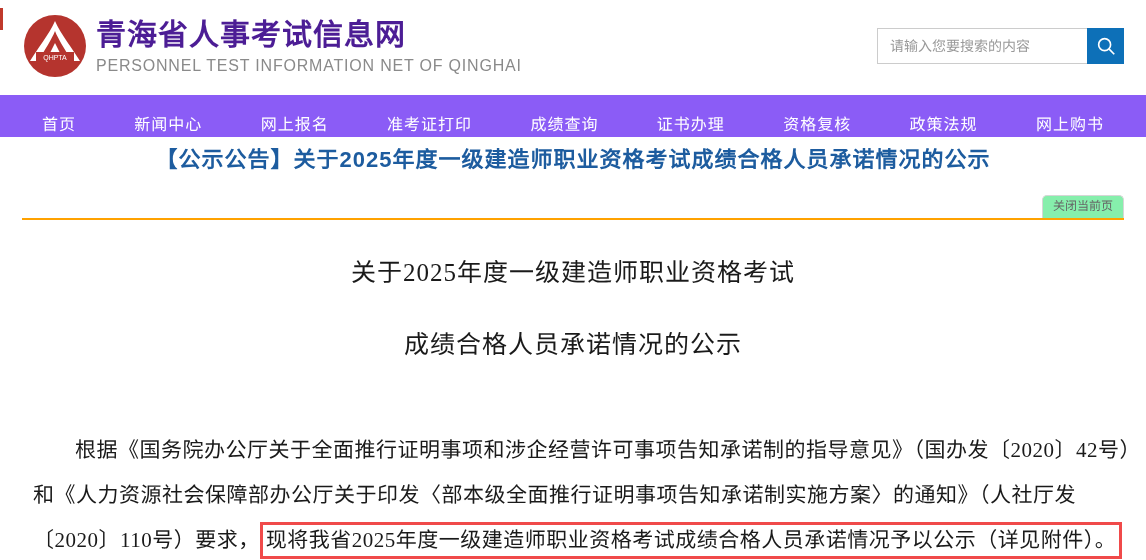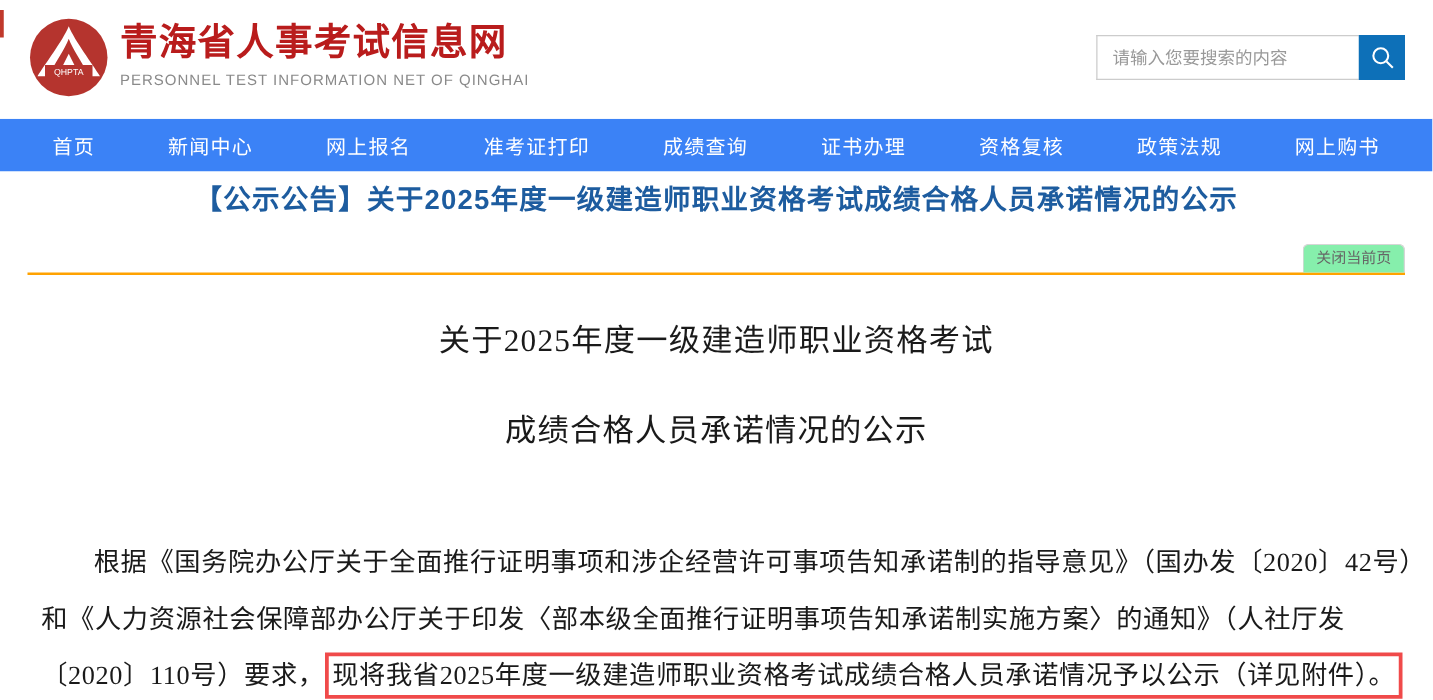--- a/index.html
+++ b/index.html
@@ -4,33 +4,33 @@
 <style>
   * { margin: 0; padding: 0; box-sizing: border-box; }
   html, body { width: 1146px; height: 560px; background: #fff; overflow: hidden;
     font-family: "Liberation Sans", "DejaVu Sans", sans-serif; }
 
   
   .header { position: relative; height: 95px; background: #fff; }
   .top-tick { position: absolute; left: 0; top: 8px; width: 3px; height: 22px; background: #c0392b; }
   .logo { position: absolute; left: 22px; top: 13px; width: 66px; height: 66px; cursor: pointer; }
   .brand { position: absolute; left: 96px; top: 16px; }
-  .brand-title { font-size: 30px; font-weight: bold; color: #b91c1c; letter-spacing: 1px; line-height: 38px; }
-  .brand-sub { font-size: 12px; color: #8a8a8a; letter-spacing: 0.8px; margin-top: 3px; }
+  .brand-title { font-size: 30px; font-weight: bold; color: #4c1d95; letter-spacing: 1px; line-height: 38px; }
+  .brand-sub { font-size: 16px; color: #8a8a8a; letter-spacing: 0.8px; margin-top: 3px; }
 
   .search-wrap { position: absolute; right: 22px; top: 28px; display: flex; height: 36px; }
   .search-input { width: 210px; height: 36px; border: 1px solid #ccc; border-right: none;
     padding: 0 12px; font-size: 14px; color: #333; outline: none; }
   .search-input::placeholder { color: #999; }
   .search-btn { width: 37px; height: 36px; background: #0d70b8; border: none; cursor: pointer;
     display: flex; align-items: center; justify-content: center; }
 
   
-  .nav { height: 42px; background: #3b82f6; display: flex; align-items: center;
-    justify-content: space-between; padding: 0 42px; }
+  .nav { height: 42px; background: #8b5cf6; display: flex; 
+    justify-content: space-between; padding: 16px 42px; }
   .nav-item { color: #fff; font-size: 16px; font-weight: 500; letter-spacing: 1px;
     cursor: pointer; white-space: nowrap; }
 
   
   .page-head { position: relative; padding-top: 8px; }
   .page-title { text-align: center; font-size: 22px; font-weight: bold; color: #1d5c9f;
     letter-spacing: 1px; line-height: 30px; }
   .close-row { position: relative; height: 43px; margin: 0 22px; }
   .close-btn { position: absolute; right: 0; bottom: 0; height: 23px; padding: 0 10px;
     background: #86efac; border: 1px solid #d6d6d6; border-bottom: none;

